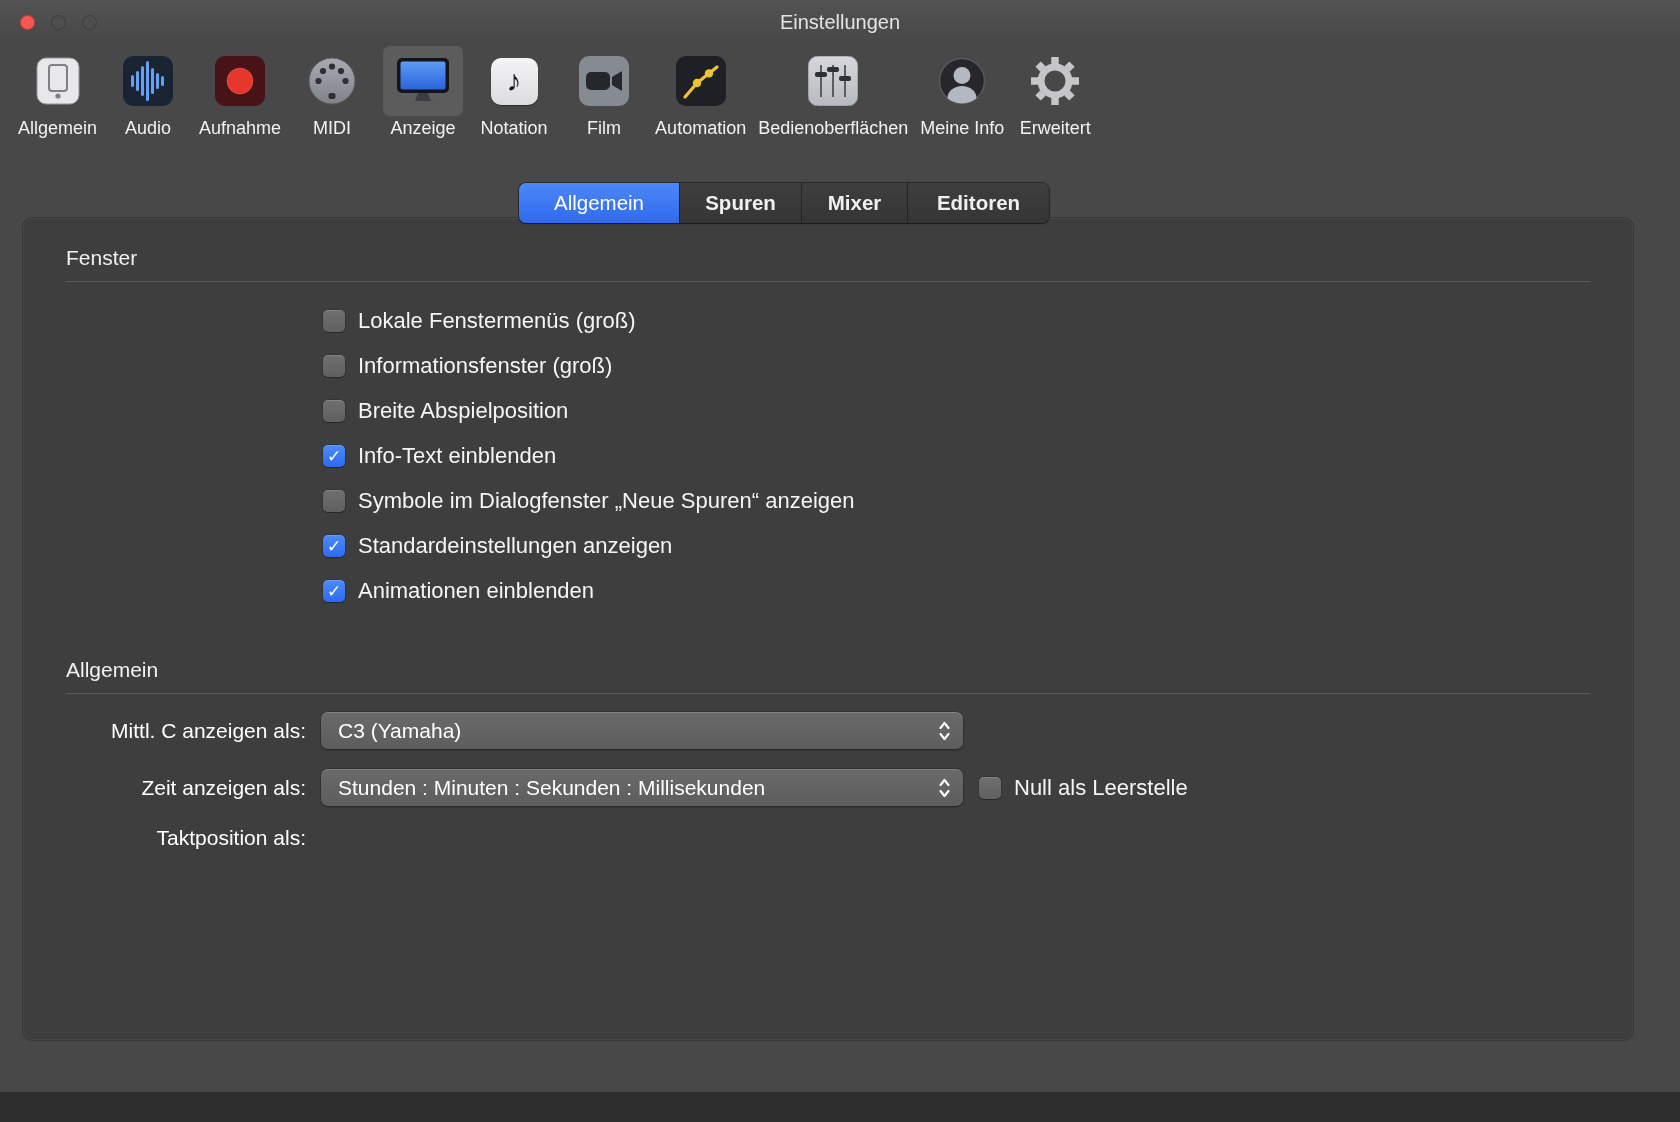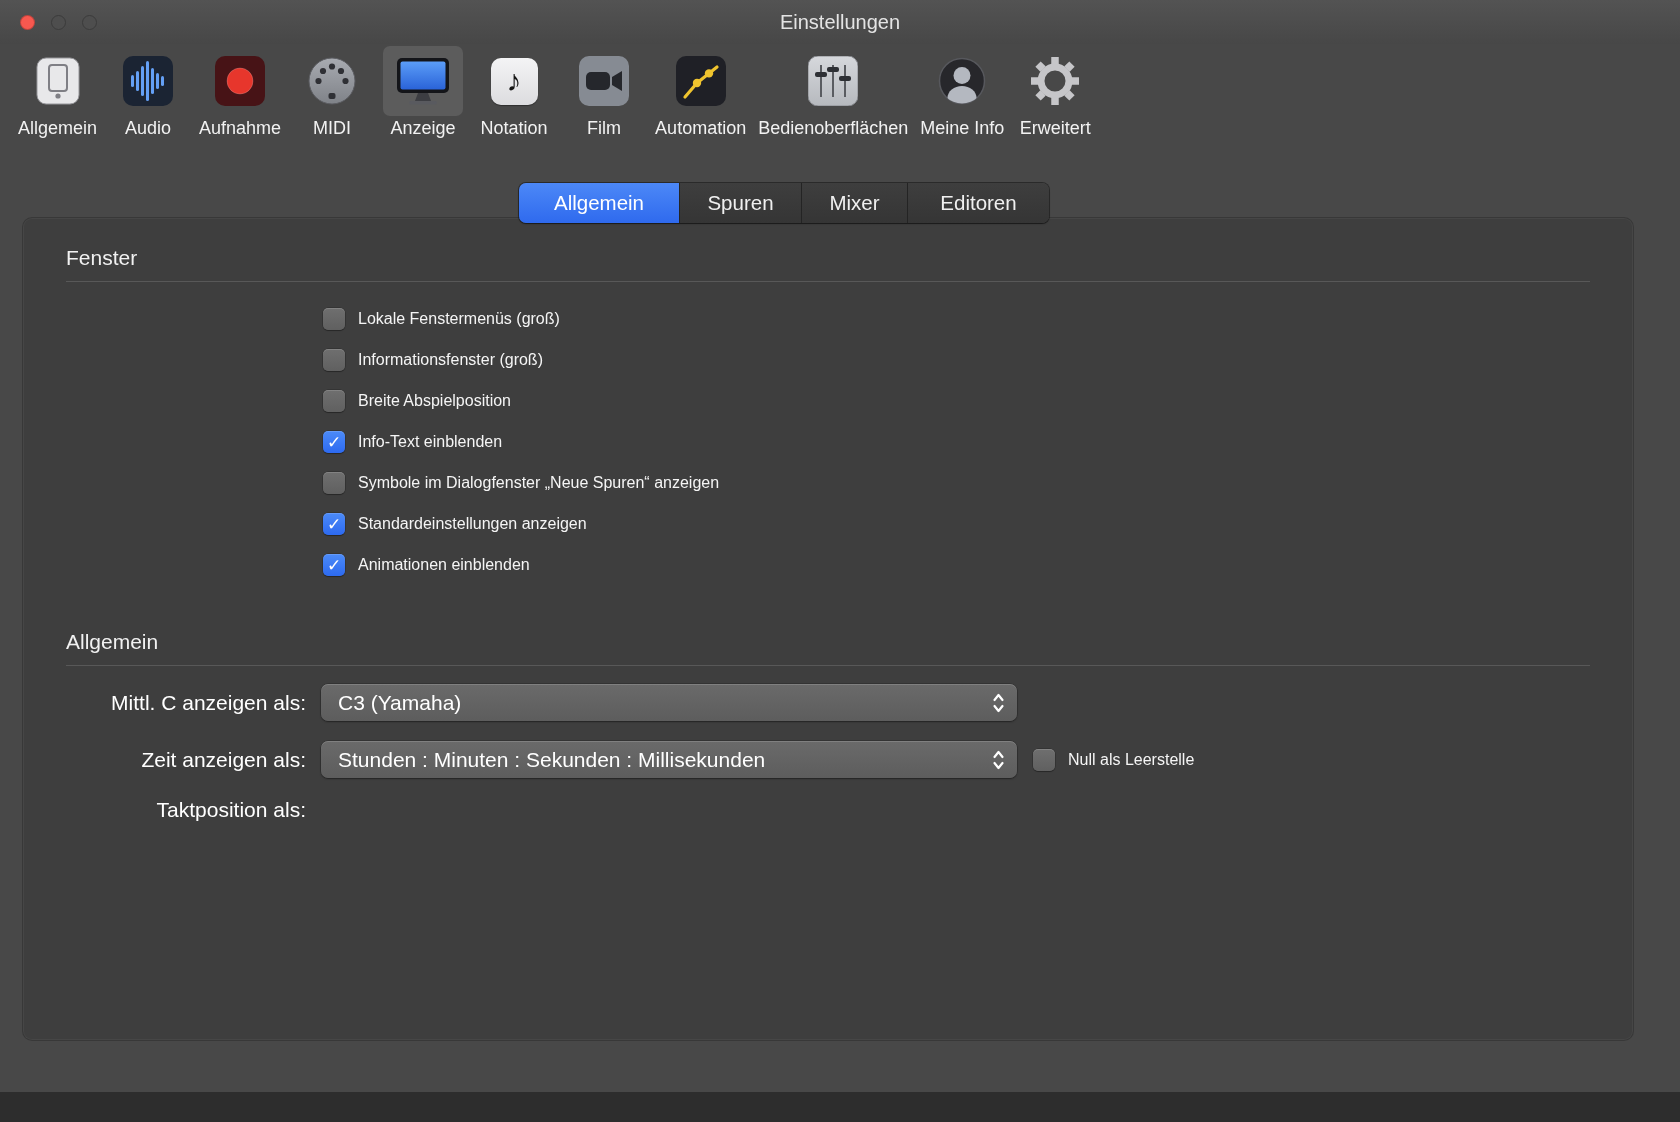--- a/index.html
+++ b/index.html
@@ -52,21 +52,21 @@
     display:flex; border-radius:7px; overflow:hidden;
     box-shadow:0 0 0 1px rgba(0,0,0,.4), 0 1px 2px rgba(0,0,0,.3);
     z-index:3;
   }
   .tab {
     height:40px; line-height:40px; text-align:center;
     font-size:20.5px; color:#f0f0f0;
     background:linear-gradient(#3e3e3e,#353535);
     cursor:default;
   }
-  .tab + .tab { border-left:1px solid #242424; }
+  .tab + .tab { border-left:1px solid #242424;font-weight:bold; }
   .tab.selected { background:linear-gradient(#4c88f7,#2f6aee); color:#fff; border-left:none; }
   .tab.w1{width:160px}.tab.w2{width:122px}.tab.w3{width:106px}.tab.w4{width:142px}
 
   
   .panel {
     position:absolute; left:23px; top:218px; width:1610px; height:822px;
     background:#3e3e3e; border-radius:9px;
     box-shadow: inset 0 0 0 1px rgba(255,255,255,.045), 0 0 0 1px rgba(0,0,0,.22);
     padding:28px 43px 0 43px; z-index:1;
   }
@@ -79,28 +79,28 @@
     width:22px; height:22px; border-radius:5px; flex:none; position:relative;
     background:linear-gradient(#6f6f6f,#606060);
     box-shadow: inset 0 1px 0 rgba(255,255,255,.14), 0 0 0 0.5px rgba(0,0,0,.3), 0 1px 1px rgba(0,0,0,.25);
   }
   .cb.checked { background:linear-gradient(#4c8bf8,#2d6af0); }
   .cb.checked::after {
     content:"✓"; position:absolute; inset:0;
     display:flex; align-items:center; justify-content:center;
     color:#fff; font-size:17px; font-weight:bold;
   }
-  .cb-label { font-size:16px; color:#f5f5f5; white-space:nowrap; }
+  .cb-label { font-size:22px; color:#f5f5f5; white-space:nowrap; }
 
   .section.monitore { margin-top:54px; }
   .mon-rows { margin-top:18px; display:flex; flex-direction:column; gap:20px; }
   .mon-row { display:flex; align-items:center; }
   .mon-label { width:240px; flex:none; text-align:right; margin-right:15px; font-size:21px; color:#ffffff; white-space:nowrap; }
   .popup {
-    width:696px; height:37px; border-radius:7px; flex:none;
+    width:642px; height:37px; border-radius:7px; flex:none;
     background:linear-gradient(#6a6a6a,#5d5d5d);
     box-shadow: inset 0 1px 0 rgba(255,255,255,.15), 0 0 0 0.5px rgba(0,0,0,.3), 0 1px 2px rgba(0,0,0,.35);
     display:flex; align-items:center; padding:0 8px 0 17px;
   }
   .popup-value { flex:1; font-size:21px; color:#ffffff; white-space:nowrap; overflow:hidden; }
   .popup-arrows { width:22px; display:flex; justify-content:center; flex:none; }
   .inline-cb { display:flex; align-items:center; gap:13px; margin-left:16px; }
 
   .bottom-bar { position:absolute; left:0; right:0; bottom:0; height:30px; background:#2d2d2d; }
 </style>

